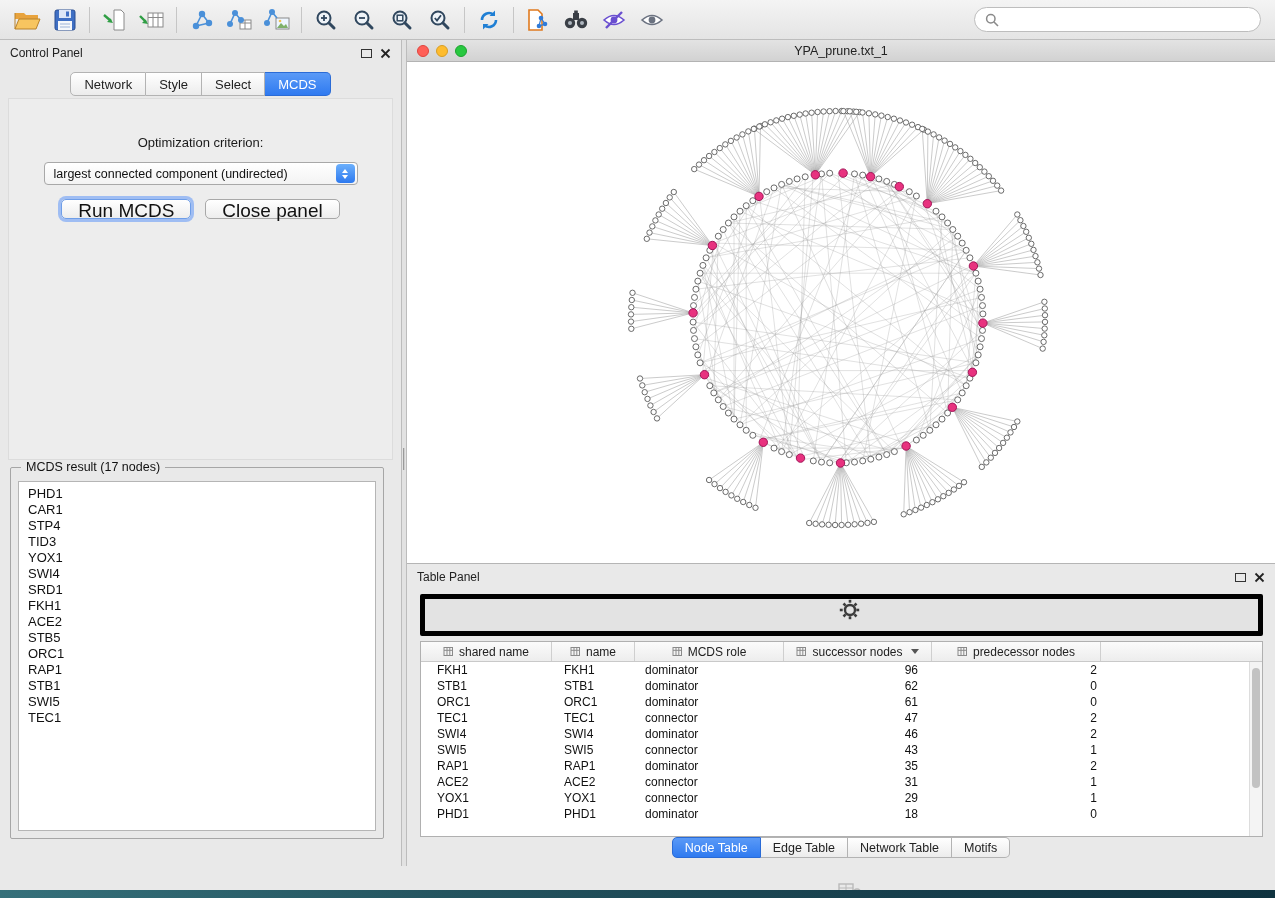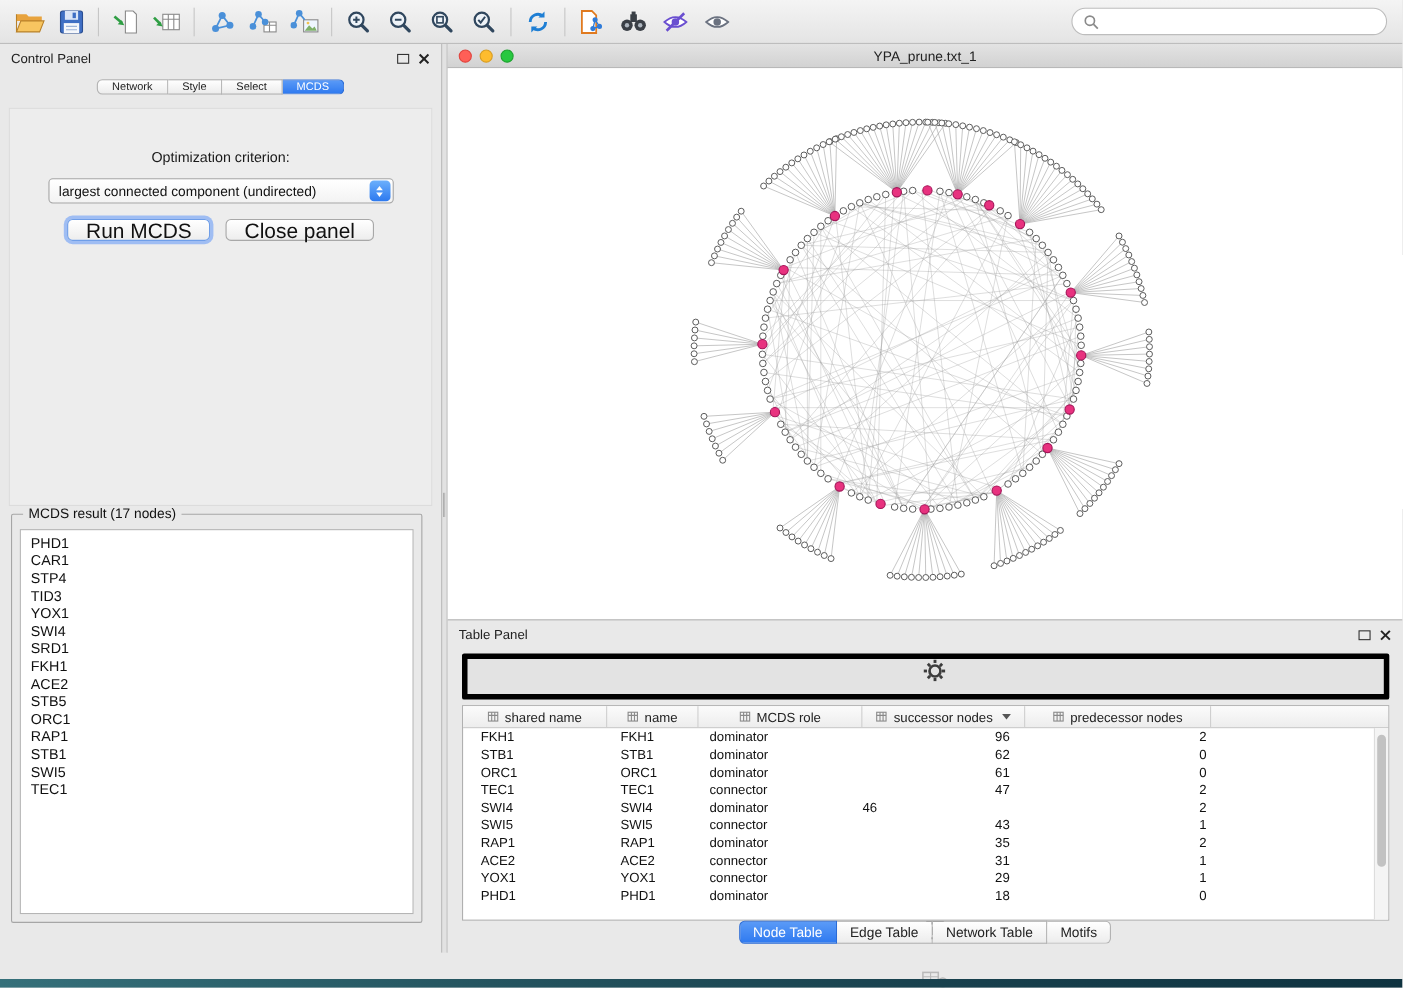--- a/index.html
+++ b/index.html
@@ -16,21 +16,21 @@
     border:1px solid #bdbdbd; border-radius:13px; display:flex; align-items:center; padding:0 10px; }
   .search input { border:none; outline:none; flex:1; font-size:12px; background:transparent; margin-left:6px; }
 
   
   .control-panel { position:absolute; left:0; top:40px; width:401px; height:826px; background:#e9e9e9; }
   .panel-header { height:26px; display:flex; align-items:center; padding:0 10px; }
   .panel-title { font-size:12px; color:#222; }
   .panel-header .hdr-icons { margin-left:auto; display:flex; align-items:center; gap:8px; }
   .float-box { width:11px; height:9px; border:1.5px solid #333; }
   .cp-tabs { display:flex; justify-content:center; margin-top:6px; }
-  .cp-tab { height:14px; padding:0 13px; font-size:10px; display:flex; align-items:center;
+  .cp-tab { height:24px; padding:0 13px; font-size:13px; display:flex; align-items:center;
     background:linear-gradient(#ffffff,#ececec); border:1px solid #b3b3b3; border-left:none; color:#222; cursor:default; }
   .cp-tab:first-child { border-left:1px solid #b3b3b3; border-radius:5px 0 0 5px; }
   .cp-tab:last-child { border-radius:0 5px 5px 0; }
   .cp-tab.active { background:linear-gradient(#5a9af7,#2f7af0); border-color:#2a6bd6; color:#fff; }
   .cp-inner { position:absolute; left:8px; right:8px; top:58px; height:362px; background:#ededed; border:1px solid #dcdcdc; }
   .opt-label { text-align:center; font-size:13px; color:#1a1a1a; margin-top:36px; }
   .mac-select { width:314px; height:23px; margin:12px auto 0; background:linear-gradient(#ffffff,#f3f3f3);
     border:1px solid #a8a8a8; border-radius:4px; display:flex; align-items:center; padding-left:9px; font-size:12.5px; color:#111; }
   .mac-select .stepper { margin-left:auto; margin-right:2px; width:19px; height:19px; border-radius:4px;
     background:linear-gradient(#6cb0fc,#2d79ef); display:flex; flex-direction:column; align-items:center; justify-content:center; gap:2px; }
@@ -713,21 +713,21 @@
             <div class="td" style="width: 131px; padding-left: 16px;">TEC1</div>
             <div class="td" style="width: 83px; padding-left: 12px;">TEC1</div>
             <div class="td" style="width: 149px; padding-left: 10px;">connector</div>
             <div class="td" style="width: 148px; text-align: right; padding-right: 14px;">47</div>
             <div class="td" style="width: 169px; text-align: right; padding-right: 4px;">2</div>
           </div>
           <div class="tr">
             <div class="td" style="width: 131px; padding-left: 16px;">SWI4</div>
             <div class="td" style="width: 83px; padding-left: 12px;">SWI4</div>
             <div class="td" style="width: 149px; padding-left: 10px;">dominator</div>
-            <div class="td" style="width: 148px; padding-right: 14px;">46</div>
+            <div class="td" style="width: 148px; text-align: right; padding-right: 14px;">46</div>
             <div class="td" style="width: 169px; text-align: right; padding-right: 4px;">2</div>
           </div>
           <div class="tr">
             <div class="td" style="width: 131px; padding-left: 16px;">SWI5</div>
             <div class="td" style="width: 83px; padding-left: 12px;">SWI5</div>
             <div class="td" style="width: 149px; padding-left: 10px;">connector</div>
             <div class="td" style="width: 148px; text-align: right; padding-right: 14px;">43</div>
             <div class="td" style="width: 169px; text-align: right; padding-right: 4px;">1</div>
           </div>
           <div class="tr">

